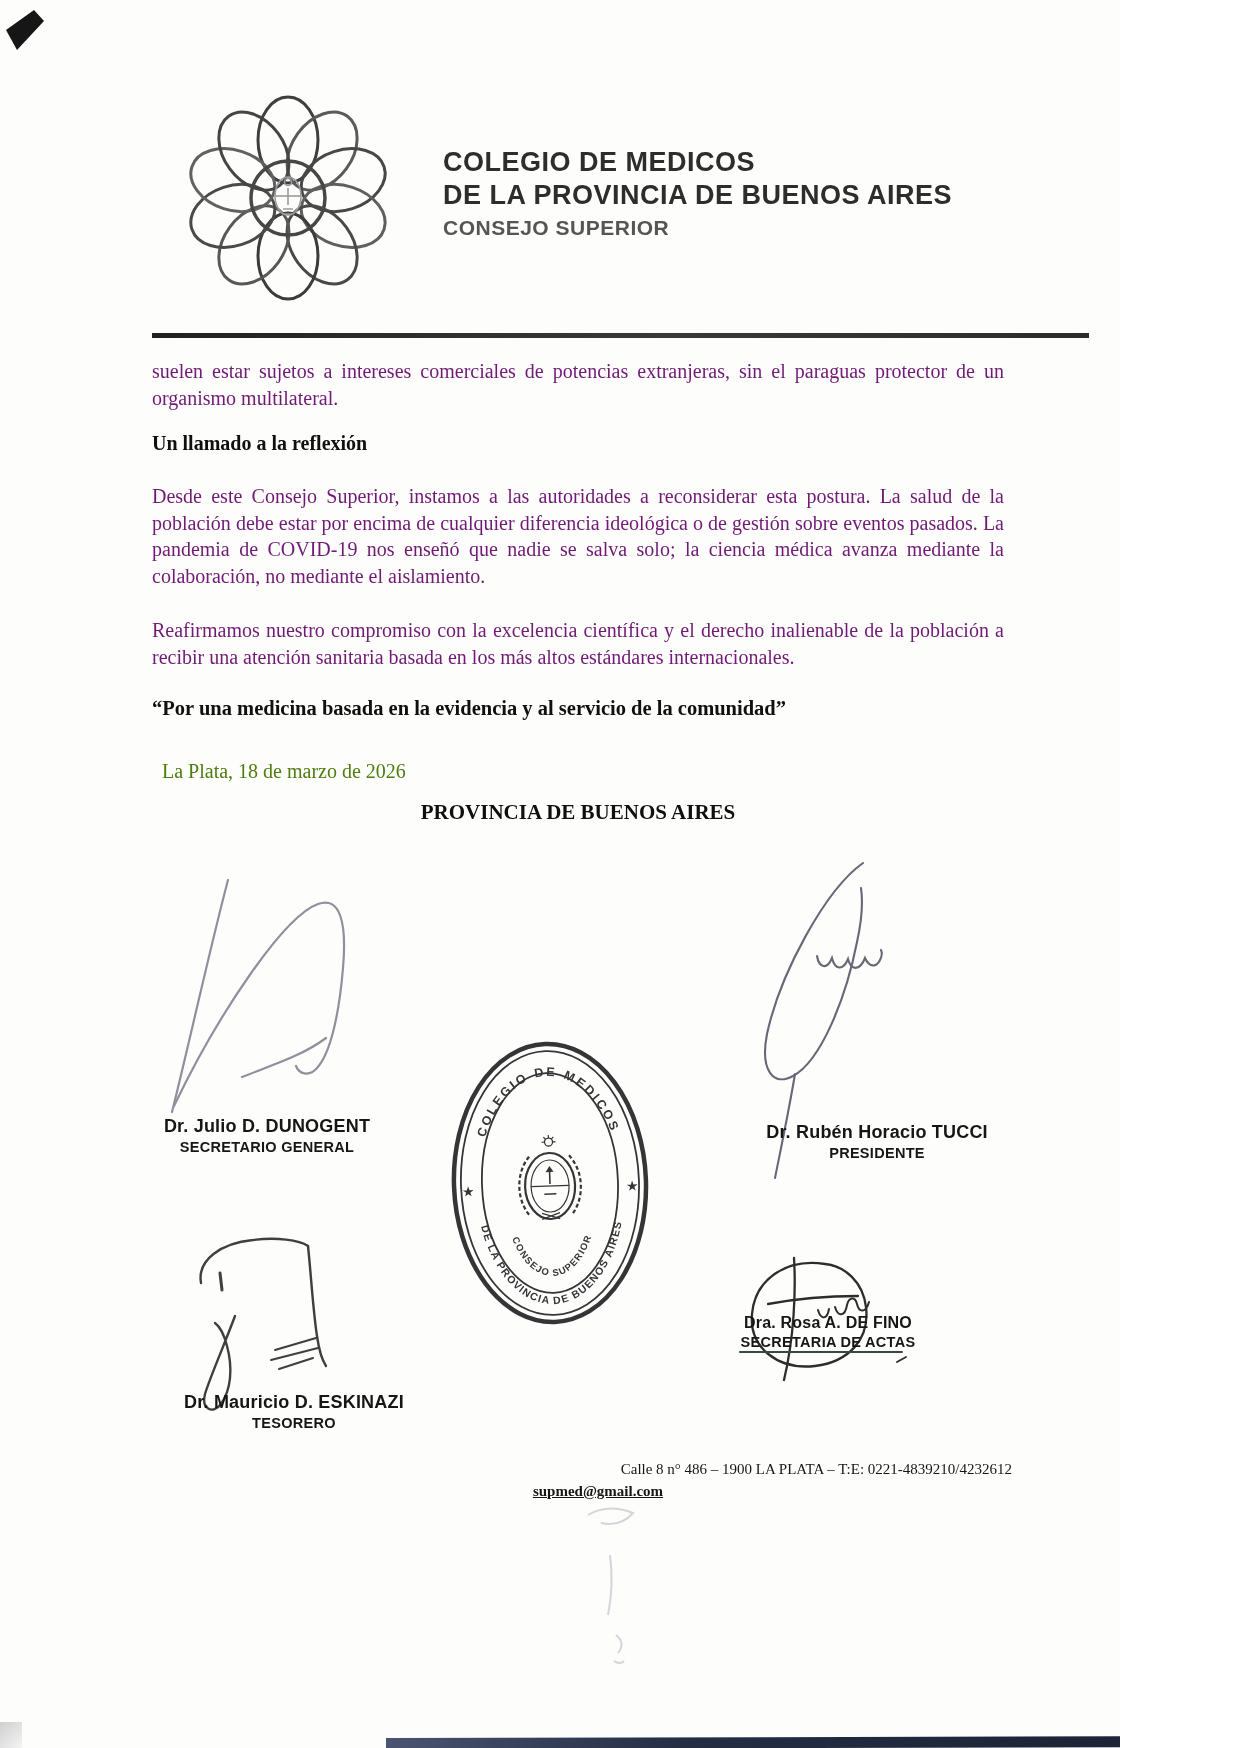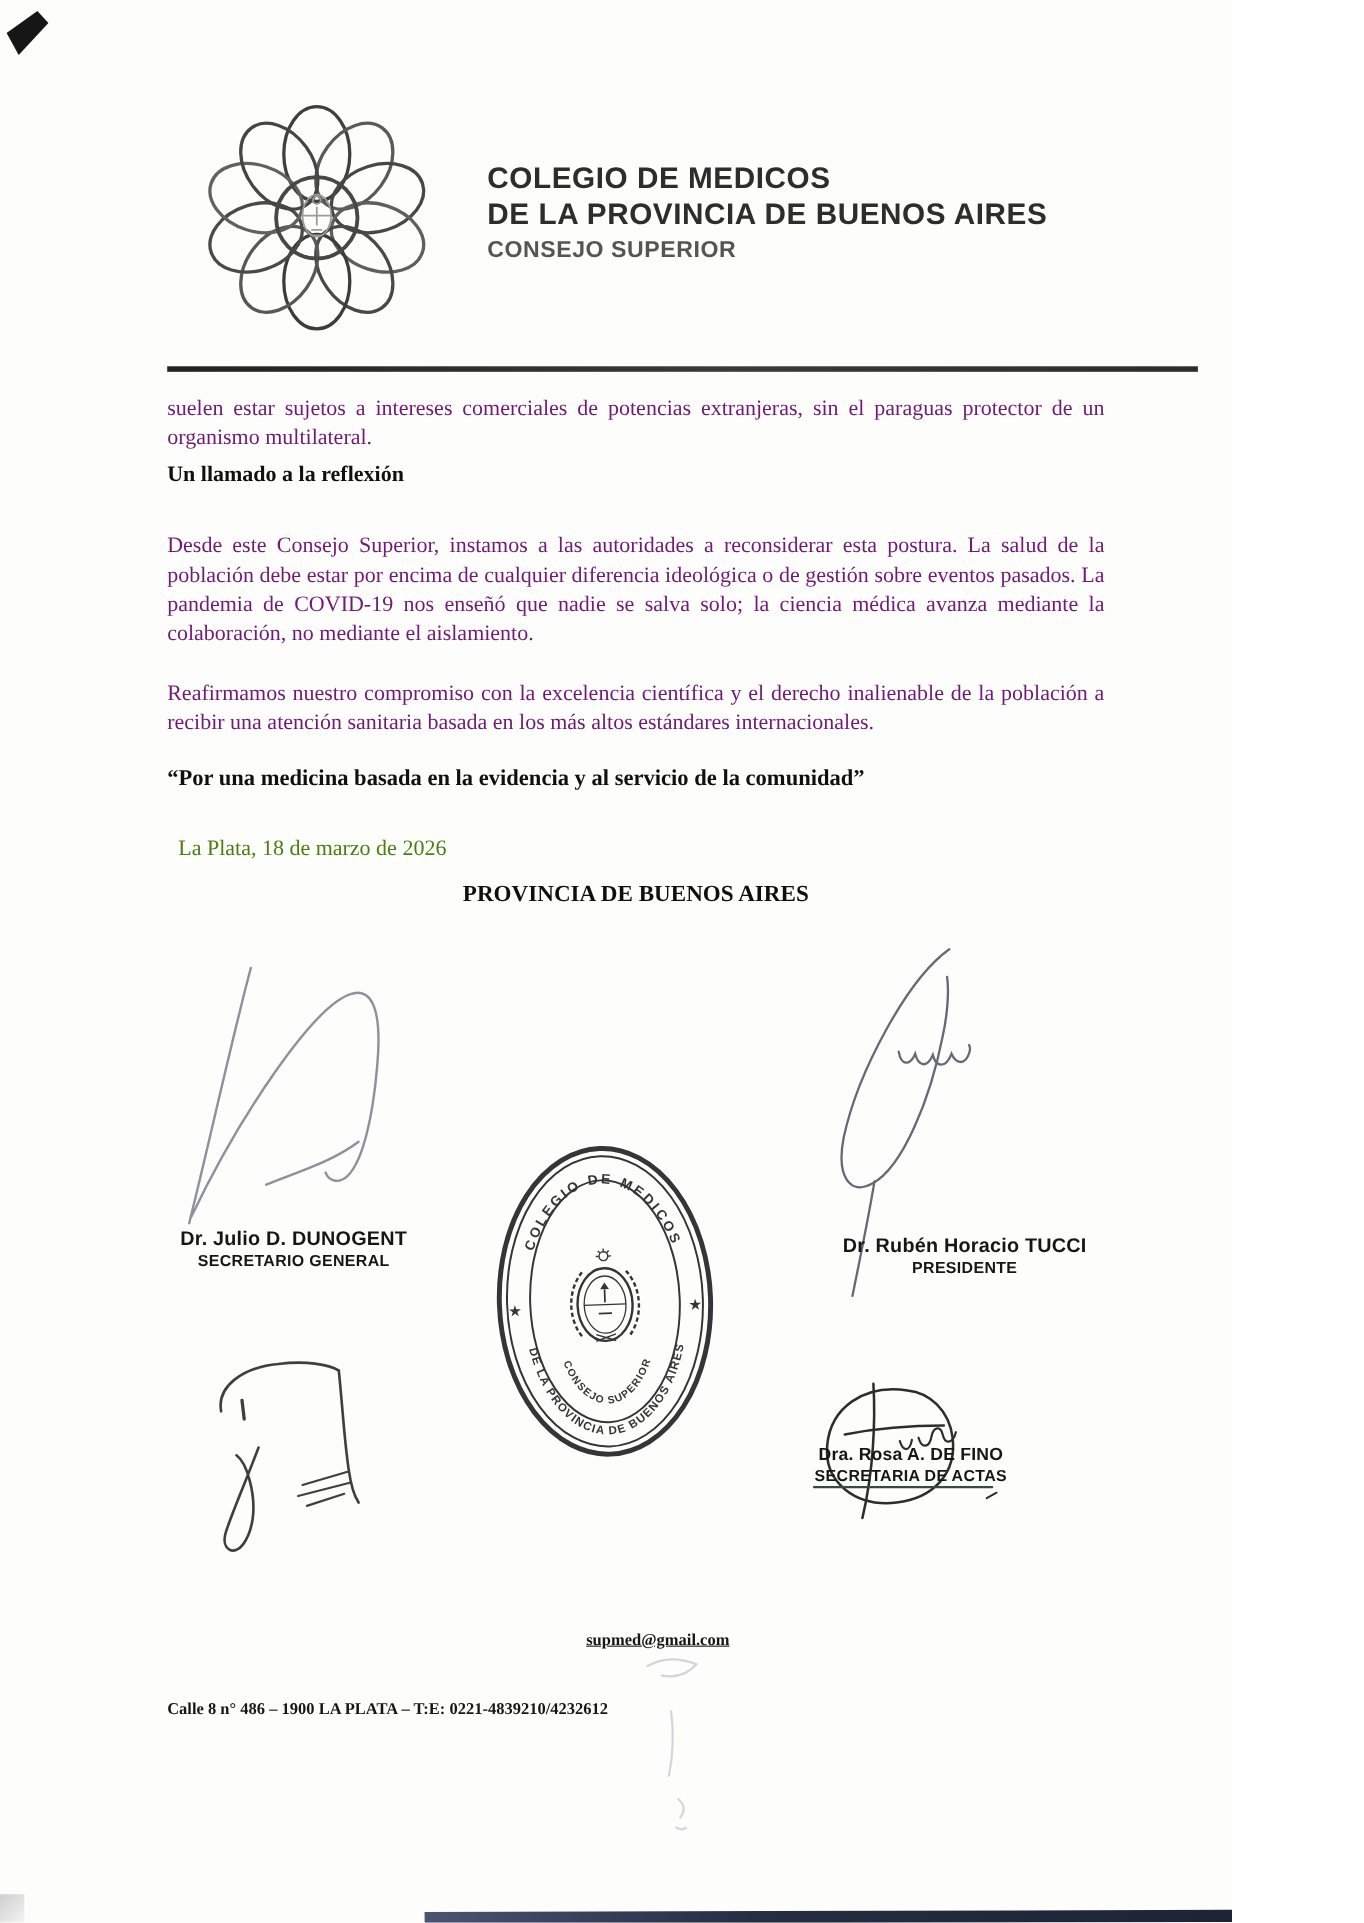--- a/index.html
+++ b/index.html
@@ -17,21 +17,21 @@
   .h-bold{left:152px;font-size:20px;font-weight:700;color:#101010;}
   .quote{left:152px;font-size:20.5px;font-weight:700;color:#101010;}
   .dateline{left:162px;font-size:20px;color:#4d7c0f;}
   .closing{left:152px;width:852px;text-align:center;font-size:21px;font-weight:700;line-height:30px;color:#0f0f0f;}
   
   .sig-label{text-align:center;font-family:"Liberation Sans",sans-serif;color:#161616;}
   .sig-name{font-size:18px;font-weight:700;letter-spacing:0.2px;}
   .sig-name.small{font-size:16px;}
   .sig-title{font-size:14.5px;font-weight:700;margin-top:2px;letter-spacing:0.3px;}
   
-  .footer-addr{left:152px;top:1546px;width:860px;text-align:left;font-size:15px;font-weight:700;color:#161616;}
+  .footer-addr{left:152px;top:1461px;width:860px;text-align:right;font-size:15px;font-weight:400;color:#161616;}
   .footer-mail{left:152px;top:1483px;width:860px;text-align:center;font-size:15px;font-weight:700;}
   .footer-mail a{color:#161616;text-decoration:underline;margin-left:32px;}
   
   .seal-text{font-family:"Liberation Sans",sans-serif;font-weight:700;fill:#26262a;}
   .bottom-edge{left:386px;top:1737px;width:854px;height:11px;
         background:linear-gradient(90deg,#4a5370 0%,#242d42 35%,#1a2132 100%);
         transform:rotate(-0.15deg);}
   .corner-bl{left:0;top:1722px;width:22px;height:26px;background:linear-gradient(135deg,#cfcfcf,#f4f4f4);}
   svg{display:block;}
 </style>
@@ -68,21 +68,21 @@
 
   <div class="abs org-block">
     <div class="org-line">COLEGIO DE MEDICOS</div>
     <div class="org-line">DE LA PROVINCIA DE BUENOS AIRES</div>
     <div class="org-sub">CONSEJO SUPERIOR</div>
   </div>
 
   <div class="abs rule"></div>
 
   <p class="abs para" style="top:358px;">suelen estar sujetos a intereses comerciales de potencias extranjeras, sin el paraguas protector de un organismo multilateral.</p>
-  <div class="abs h-bold" style="top:420px;">Un llamado a la reflexión</div>
+  <div class="abs h-bold" style="top:432px;">Un llamado a la reflexión</div>
   <p class="abs para" style="top:483px;">Desde este Consejo Superior, instamos a las autoridades a reconsiderar esta postura. La salud de la población debe estar por encima de cualquier diferencia ideológica o de gestión sobre eventos pasados. La pandemia de COVID-19 nos enseñó que nadie se salva solo; la ciencia médica avanza mediante la colaboración, no mediante el aislamiento.</p>
   <p class="abs para" style="top:617px;">Reafirmamos nuestro compromiso con la excelencia científica y el derecho inalienable de la población a recibir una atención sanitaria basada en los más altos estándares internacionales.</p>
   <div class="abs quote" style="top:697px;">“Por una medicina basada en la evidencia y al servicio de la comunidad”</div>
   <div class="abs dateline" style="top:760px;">La Plata, 18 de marzo de 2026</div>
   <div class="abs closing" style="top:797px;">
     <div>PROVINCIA DE BUENOS AIRES</div>
   </div>
 
   <svg class="abs" style="left:150px;top:862px;" width="230" height="262" viewBox="0 0 230 262" fill="none" stroke="#8a8a99" stroke-width="2.2" stroke-linecap="round" opacity="0.95">
     <path d="M78,18 C60,86 40,178 22,250"></path>
@@ -138,20 +138,24 @@
     </g>
   </svg>
 
   <svg class="abs" style="left:175px;top:1228px;" width="200" height="185" viewBox="0 0 200 185" fill="none" stroke="#2f2f2f" stroke-width="2.4" stroke-linecap="round" opacity="0.92">
     <path d="M26,55 C22,32 46,15 78,12 C102,9 124,12 133,18"></path>
     <path d="M133,18 C136,46 138,82 142,108 C144,122 147,132 151,138"></path>
     <path d="M100,122 L141,110 M96,132 L143,120 M104,141 L138,130" stroke-width="2"></path>
     <path d="M60,88 C48,120 34,152 30,166 C26,181 38,187 46,176 C56,162 58,140 52,118 C49,106 44,98 40,95"></path>
     <path d="M45,45 L47,62" stroke-width="3"></path>
   </svg>
+  <div class="abs sig-label" style="left:178px;top:1392px;width:232px;">
+    <div class="sig-name">Dr. Mauricio D. ESKINAZI</div>
+    <div class="sig-title">TESORERO</div>
+  </div>
 
   <svg class="abs" style="left:730px;top:1252px;" width="185" height="135" viewBox="0 0 185 135" fill="none" stroke="#222" stroke-width="2.3" stroke-linecap="round" opacity="0.95">
     <path d="M95,12 C55,6 25,28 22,62 C19,96 48,118 85,114 C118,110 140,88 136,55 C133,30 115,14 95,12"></path>
     <path d="M64,6 C66,40 64,86 54,128"></path>
     <path d="M38,52 C70,46 100,44 128,44"></path>
     <path d="M88,58 c3,10 9,10 11,-1 m6,-2 c3,10 10,10 12,-2 c2,-8 8,-9 10,-1 c2,9 9,9 12,-2" stroke-width="2"></path>
     <path d="M10,100 L172,100" stroke="#2d4036" stroke-width="2"></path>
     <path d="M167,110 L176,105" stroke-width="1.8"></path>
   </svg>
   <div class="abs sig-label" style="left:718px;top:1314px;width:220px;">

